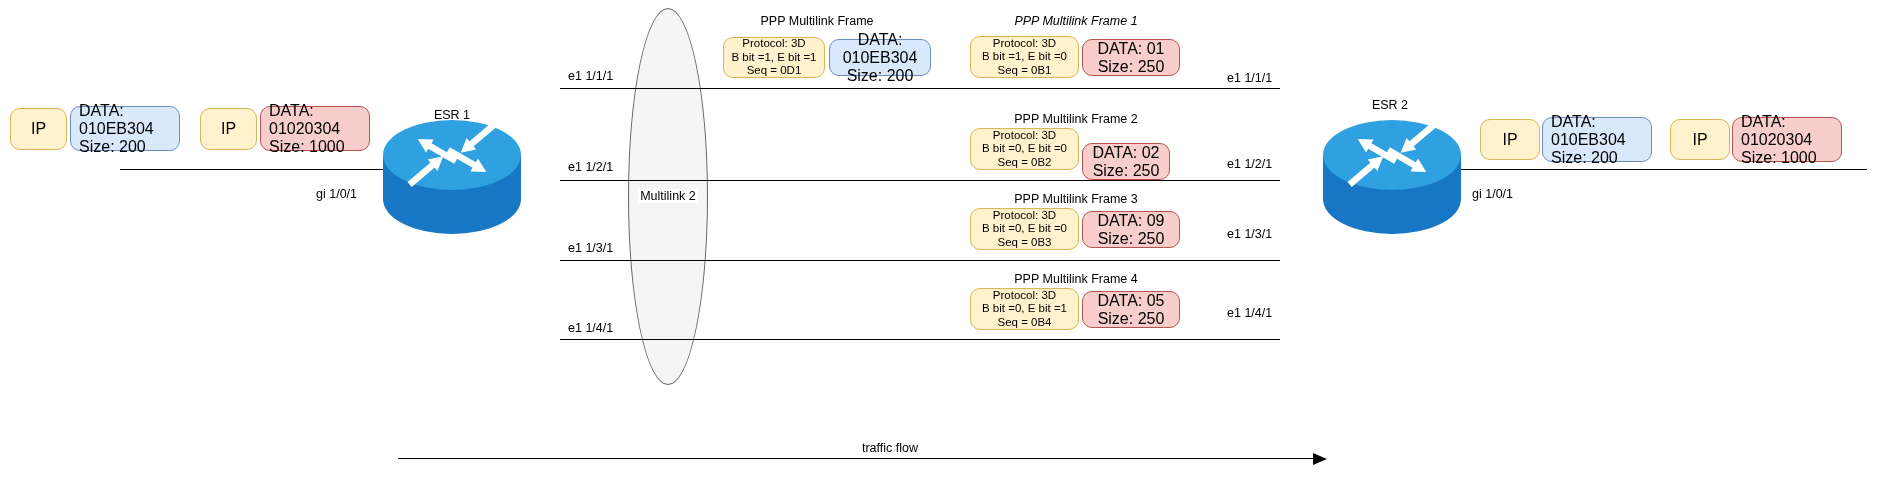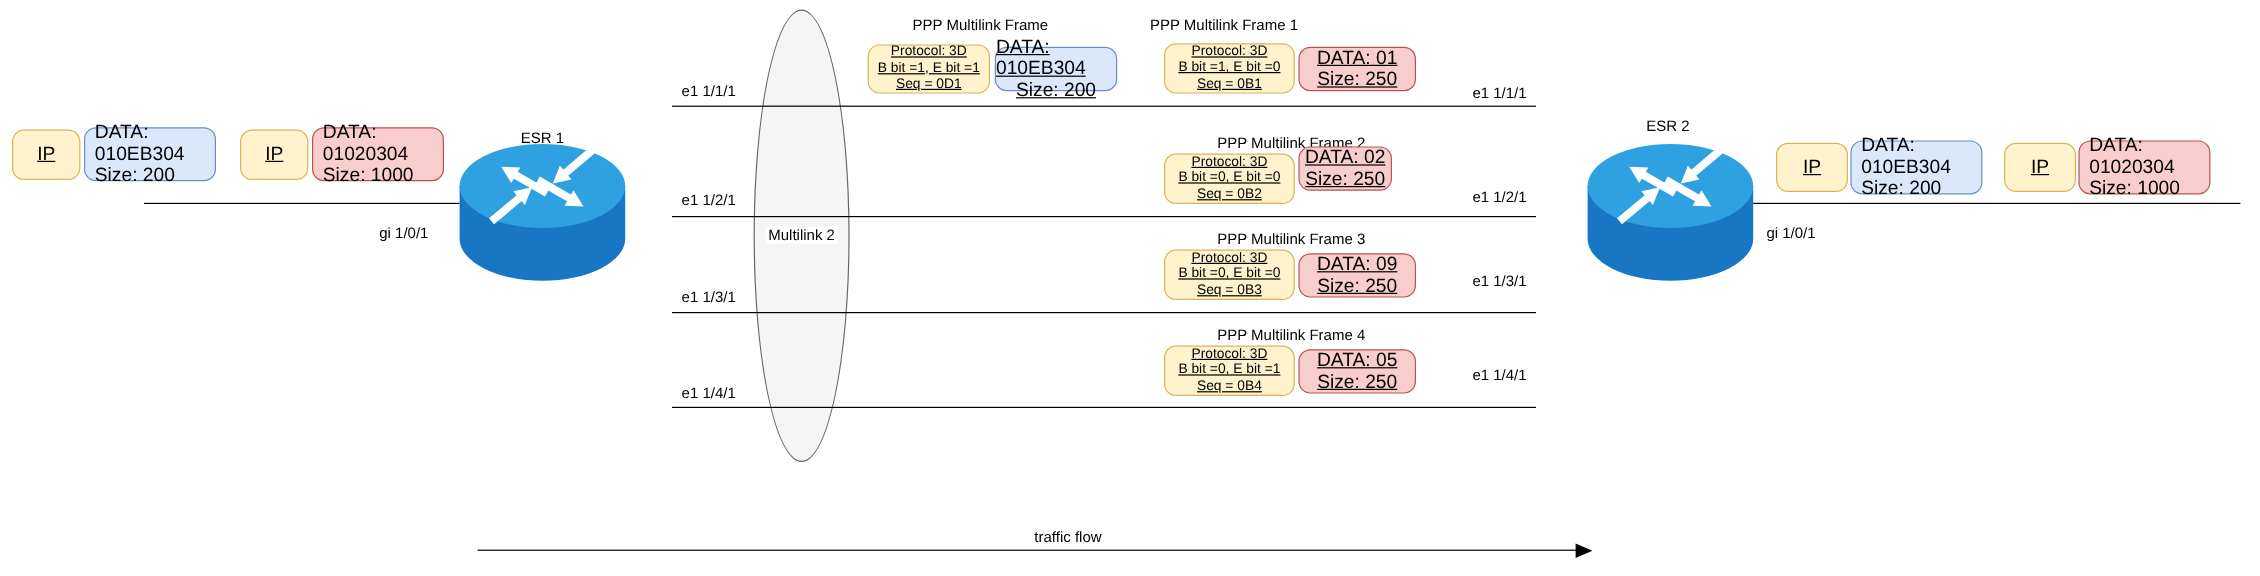--- a/index.html
+++ b/index.html
@@ -4,21 +4,21 @@
 <style>
   html,body{margin:0;padding:0;background:#ffffff;}
   .canvas{
     position:relative;width:1883px;height:480px;background:#ffffff;
     font-family:"Liberation Sans", sans-serif;color:#000;overflow:hidden;
   }
   .box{
     position:absolute;box-sizing:border-box;border:1px solid #000;border-radius:10px;
     display:flex;flex-direction:column;justify-content:center;font-size:16px;line-height:18px;
   }
-  .box.center{align-items:center;text-align:left;text-decoration:underline;}
+  .box.center{align-items:center;text-align:center;}
   .box.leftpad{padding-left:8px;padding-right:4px;align-items:flex-start;text-align:left;}
   .yellow{background:#FFF2CC;border-color:#D6B656;}
   .blue{background:#DAE8FC;border-color:#6C8EBF;}
   .red{background:#F8CECC;border-color:#B85450;}
   .framebox{font-size:11.5px;line-height:13.5px;}
   .label{position:absolute;font-size:12.5px;line-height:15px;white-space:nowrap;}
   .label.center{text-align:center;}
   .hline{position:absolute;height:1.4px;background:#000;z-index:2;}
   .ellipse{
     position:absolute;left:628px;top:8px;width:80px;height:377px;border-radius:50%;
@@ -101,38 +101,38 @@
   <div class="box yellow center framebox" style="left:723px;top:37px;width:102px;height:41px;">
     <span>Protocol: 3D</span>
     <span>B bit =1, E bit =1</span>
     <span>Seq = 0D1</span>
   </div>
   <div class="box blue center" style="left:829px;top:39px;width:102px;height:37px;">
     <span>DATA: 010EB304</span>
     <span>Size: 200</span>
   </div>
 
-  <div class="label center" style="left:920px;top:14px;width:200px;">PPP Multilink Frame 1</div>
+  <div class="label center" style="left:976px;top:14px;width:200px;font-style:italic;">PPP Multilink Frame 1</div>
   <div class="box yellow center framebox" style="left:970px;top:36px;width:109px;height:42px;">
     <span>Protocol: 3D</span>
     <span>B bit =1, E bit =0</span>
     <span>Seq = 0B1</span>
   </div>
   <div class="box red center" style="left:1082px;top:39px;width:98px;height:37px;">
     <span>DATA: 01</span>
     <span>Size: 250</span>
   </div>
 
   <div class="label center" style="left:976px;top:112px;width:200px;">PPP Multilink Frame 2</div>
   <div class="box yellow center framebox" style="left:970px;top:128px;width:109px;height:42px;">
     <span>Protocol: 3D</span>
     <span>B bit =0, E bit =0</span>
     <span>Seq = 0B2</span>
   </div>
-  <div class="box red center" style="left:1082px;top:122px;width:78px;height:37px;">
+  <div class="box red center" style="left:1082px;top:143px;width:88px;height:37px;">
     <span>DATA: 02</span>
     <span>Size: 250</span>
   </div>
 
   <div class="label center" style="left:976px;top:192px;width:200px;">PPP Multilink Frame 3</div>
   <div class="box yellow center framebox" style="left:970px;top:208px;width:109px;height:42px;">
     <span>Protocol: 3D</span>
     <span>B bit =0, E bit =0</span>
     <span>Seq = 0B3</span>
   </div>

